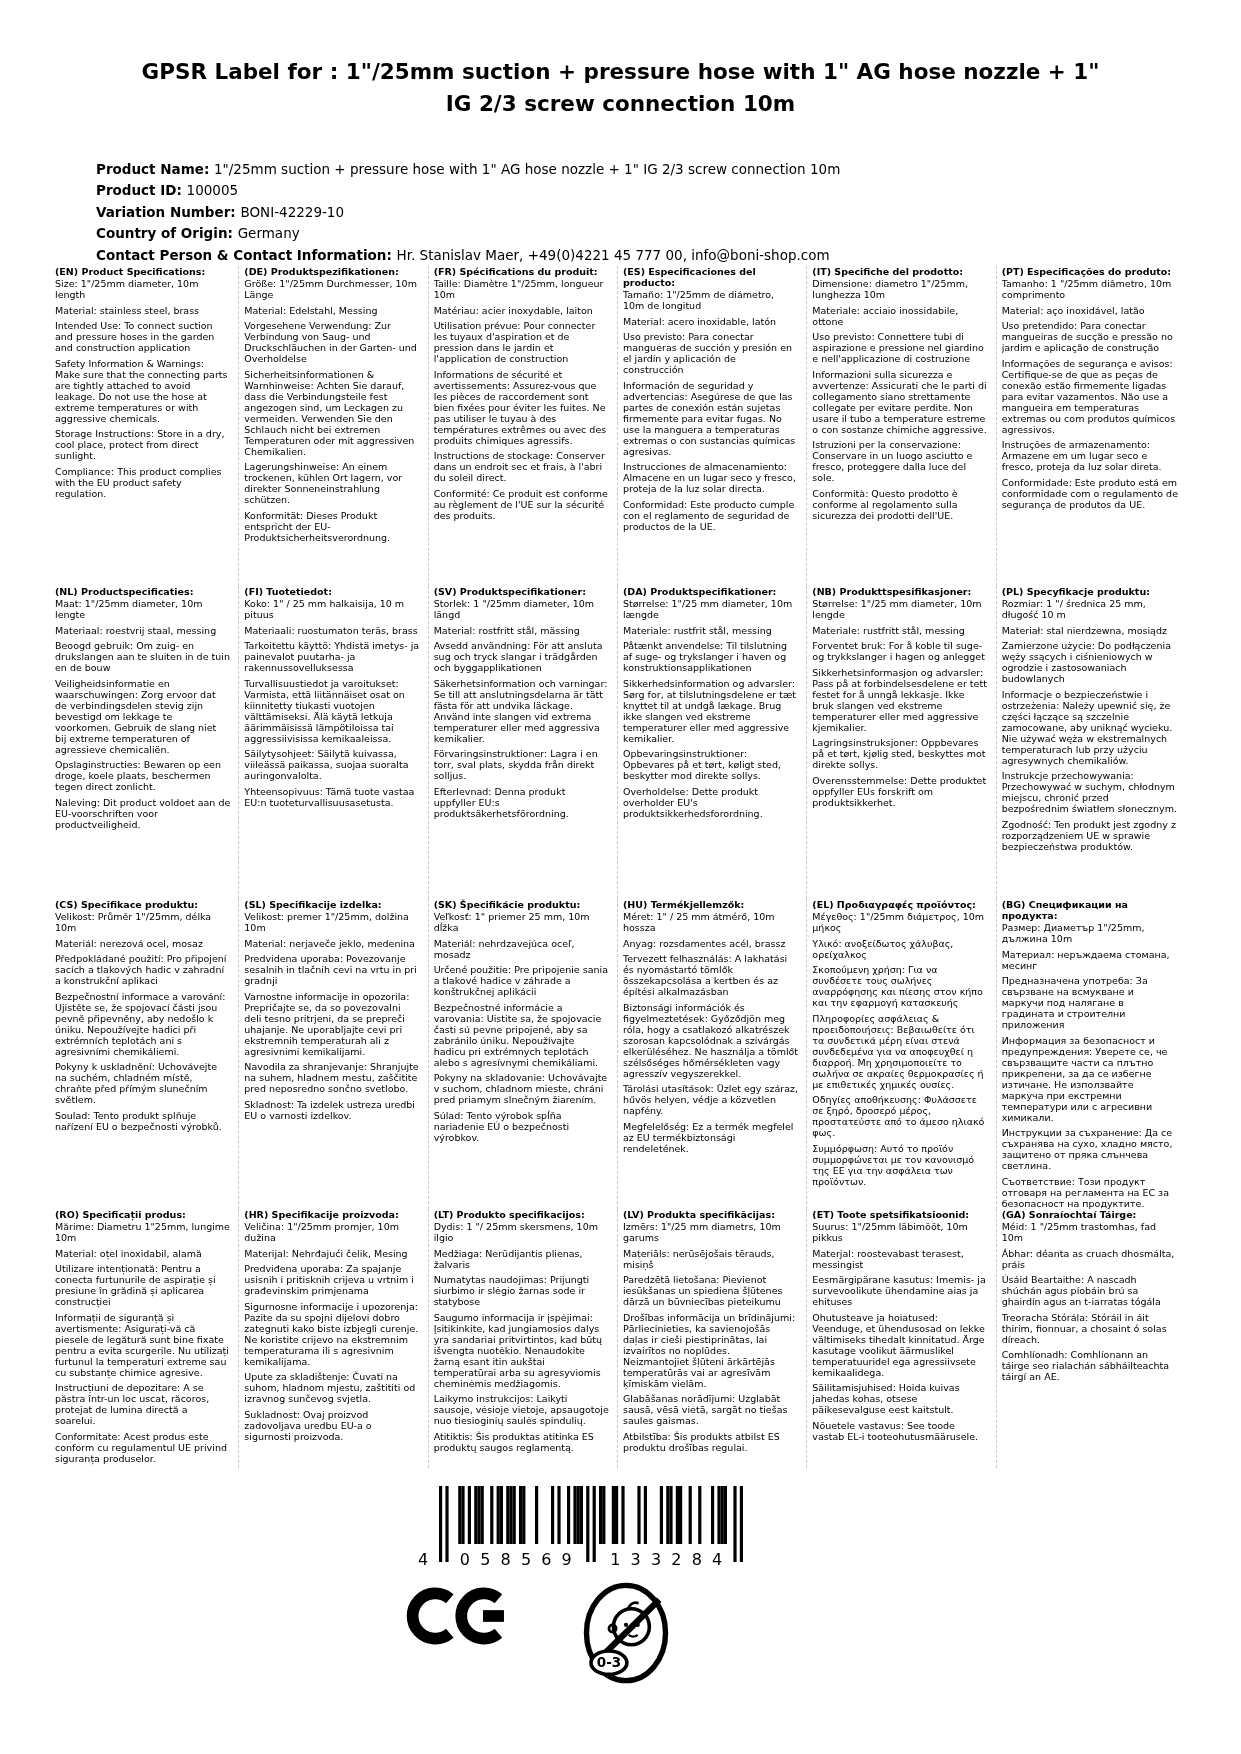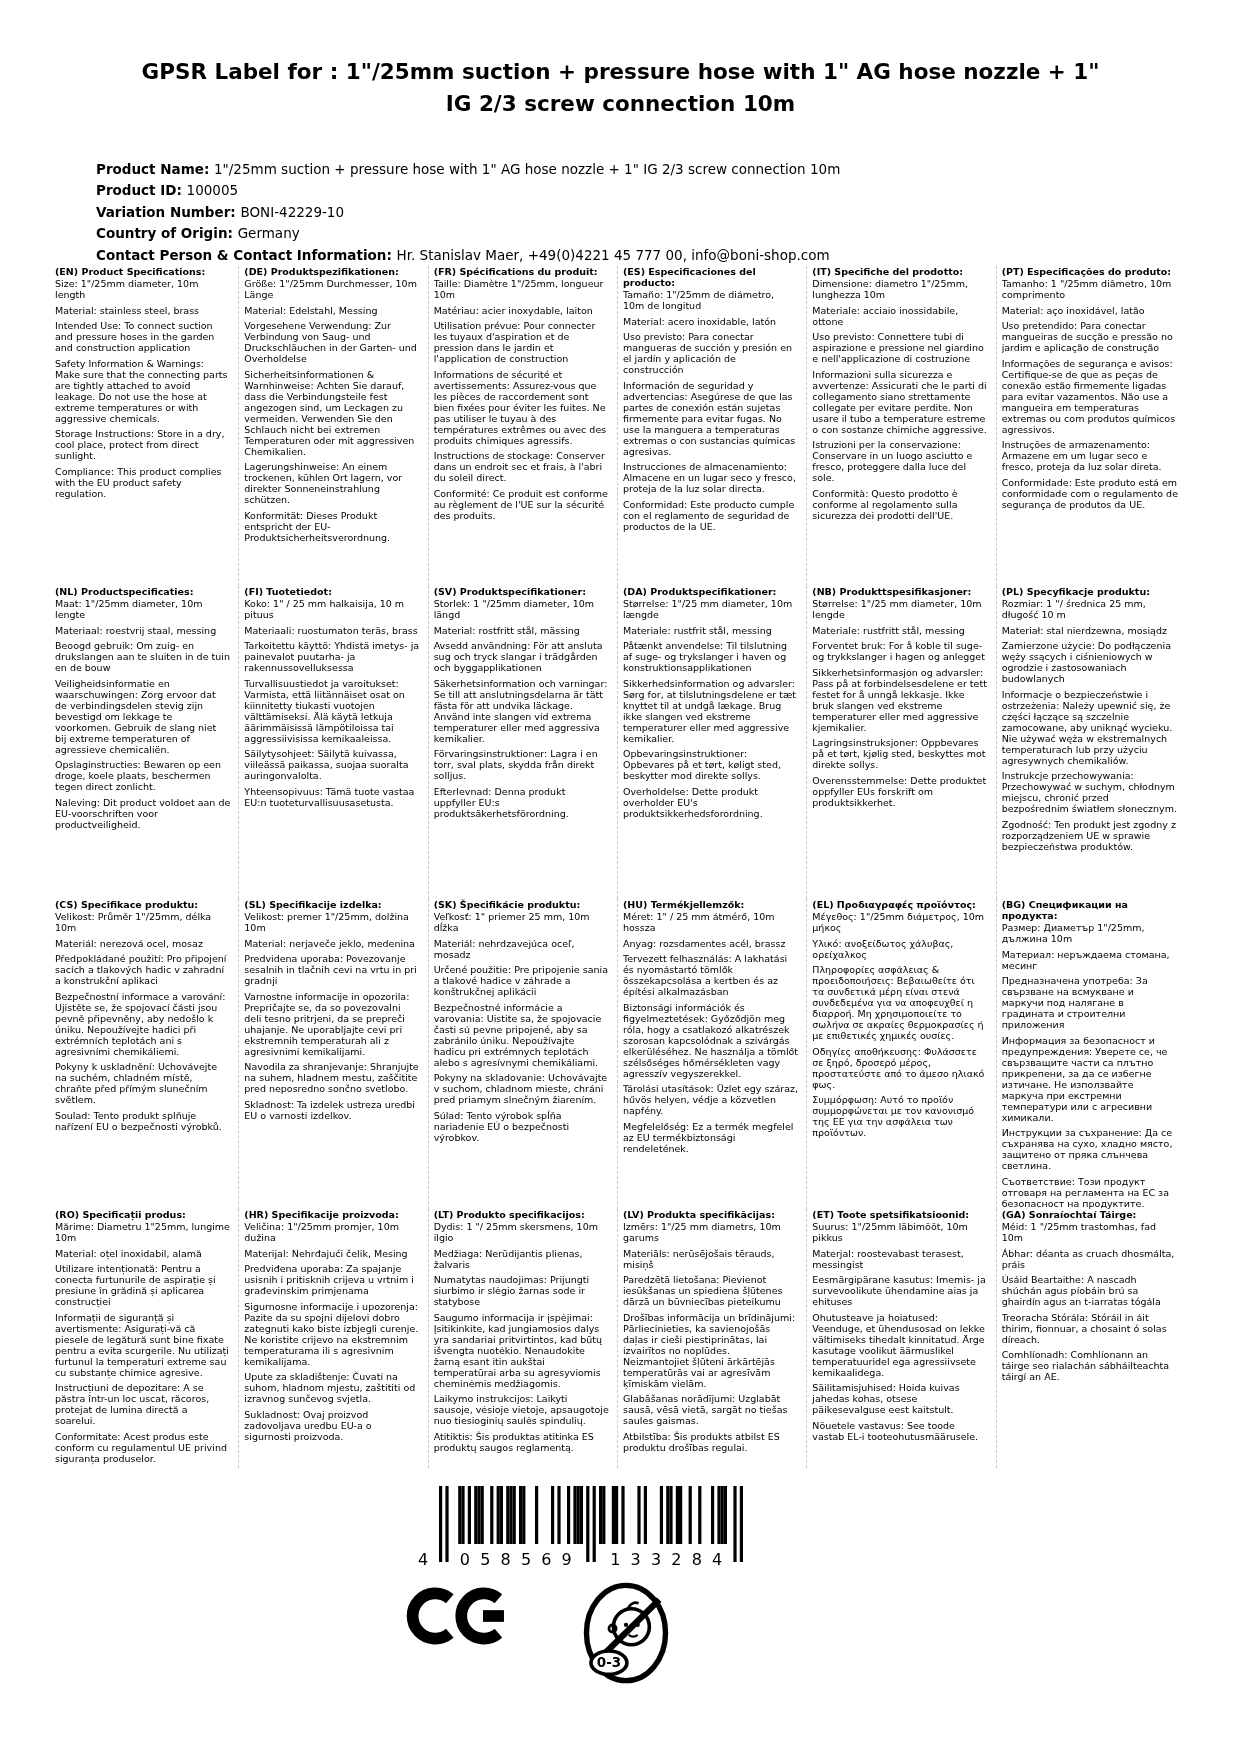--- a/index.html
+++ b/index.html
@@ -231,20 +231,21 @@
         <p>Tervezett felhasználás: A lakhatási és nyomástartó tömlők összekapcsolása a kertben és az építési alkalmazásban</p>
         <p>Biztonsági információk és figyelmeztetések: Győződjön meg róla, hogy a csatlakozó alkatrészek szorosan kapcsolódnak a szivárgás elkerüléséhez. Ne használja a tömlőt szélsőséges hőmérsékleten vagy agresszív vegyszerekkel.</p>
         <p>Tárolási utasítások: Üzlet egy száraz, hűvös helyen, védje a közvetlen napfény.</p>
         <p>Megfelelőség: Ez a termék megfelel az EU termékbiztonsági rendeletének.</p>
       </div>
 
   <div class="lang-block">
     <div class="lang-header">(EL) Προδιαγραφές προϊόντος:</div>
   <p>Μέγεθος: 1"/25mm διάμετρος, 10m μήκος</p>
         <p>Υλικό: ανοξείδωτος χάλυβας, ορείχαλκος</p>
+        <p>Σκοπούμενη χρήση: Για να συνδέσετε τους σωλήνες αναρρόφησης και πίεσης στον κήπο και την εφαρμογή κατασκευής</p>
         <p>Πληροφορίες ασφάλειας &amp; προειδοποιήσεις: Βεβαιωθείτε ότι τα συνδετικά μέρη είναι στενά συνδεδεμένα για να αποφευχθεί η διαρροή. Μη χρησιμοποιείτε το σωλήνα σε ακραίες θερμοκρασίες ή με επιθετικές χημικές ουσίες.</p>
         <p>Οδηγίες αποθήκευσης: Φυλάσσετε σε ξηρό, δροσερό μέρος, προστατεύστε από το άμεσο ηλιακό φως.</p>
         <p>Συμμόρφωση: Αυτό το προϊόν συμμορφώνεται με τον κανονισμό της ΕΕ για την ασφάλεια των προϊόντων.</p>
       </div>
 
   <div class="lang-block">
     <div class="lang-header">(BG) Спецификации на продукта:</div>
   <p>Размер: Диаметър 1"/25mm, дължина 10m</p>
         <p>Материал: неръждаема стомана, месинг</p>
         <p>Предназначена употреба: За свързване на всмукване и маркучи под налягане в градината и строителни приложения</p>

